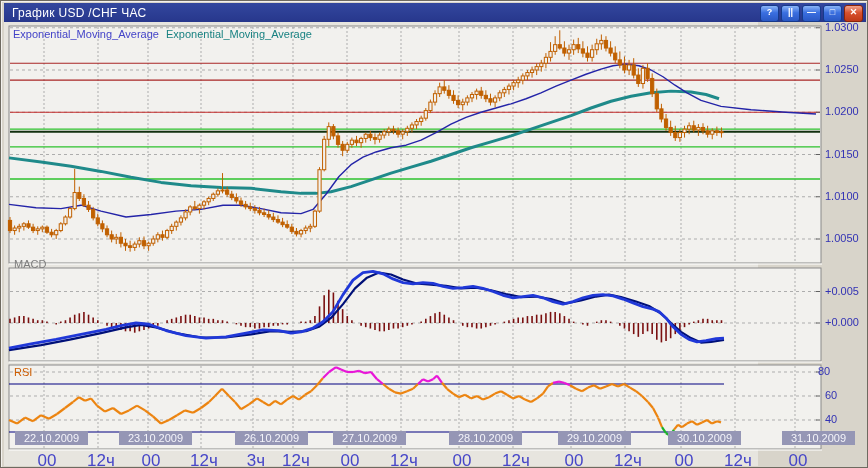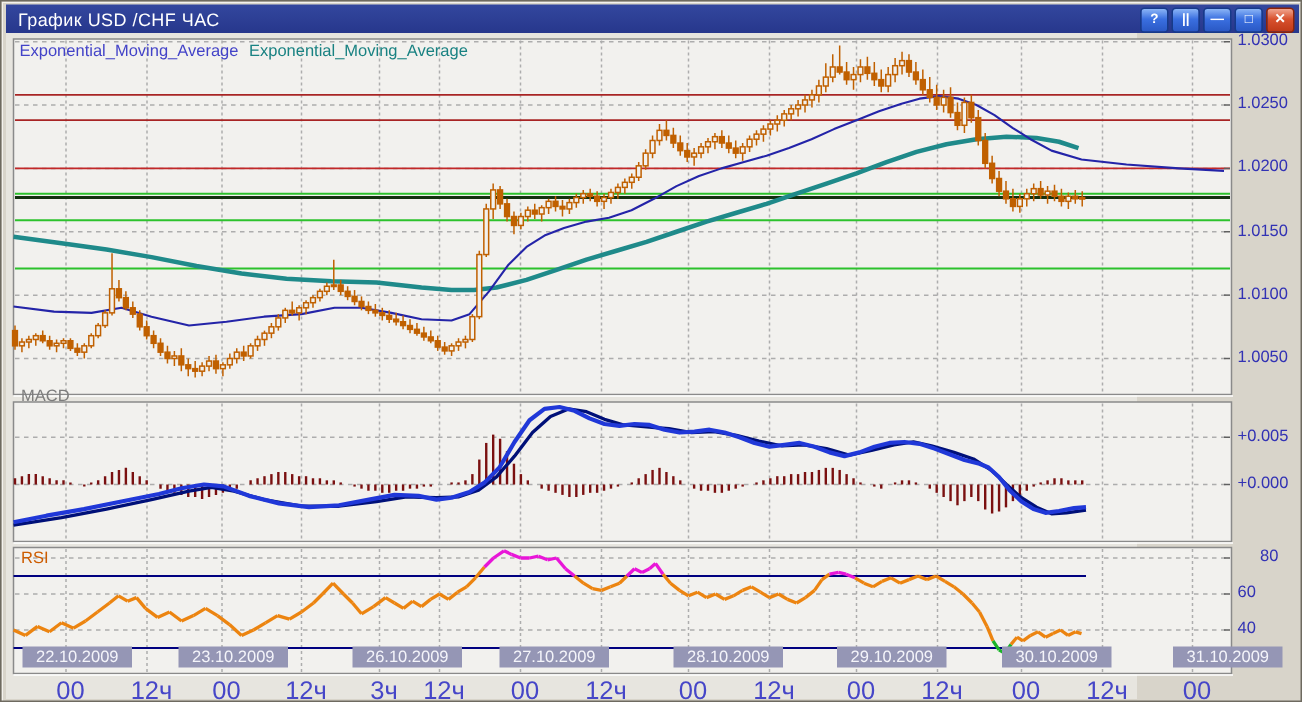--- a/index.html
+++ b/index.html
@@ -721,21 +721,21 @@
     <div class="abs price-chip" id="current-price-chip" style="top: 101.685px; margin-left: 48px;">1.0177</div>
     <div id="labels-layer">
         <div class="abs axis-label" style="left: 821px; top: -1.25px;">1.0300</div>
         <div class="abs axis-label" style="left: 821px; top: 41px;">1.0250</div>
         <div class="abs axis-label" style="left: 821px; top: 83.25px;">1.0200</div>
         <div class="abs axis-label" style="left: 821px; top: 125.5px;">1.0150</div>
         <div class="abs axis-label" style="left: 821px; top: 167.75px;">1.0100</div>
         <div class="abs axis-label" style="left: 821px; top: 210px;">1.0050</div>
         <div class="abs axis-label" style="left: 821px; top: 262.5px;">+0.005</div>
         <div class="abs axis-label" style="left: 821px; top: 294px;">+0.000</div>
-        <div class="abs axis-label" style="left: 836px; top: 343px;">80</div>
+        <div class="abs axis-label" style="left: 814px; top: 343px;">80</div>
         <div class="abs axis-label" style="left: 821px; top: 367px;">60</div>
         <div class="abs axis-label" style="left: 821px; top: 391px;">40</div>
         <div class="abs time-tick" style="left: 43px; top: 429px;">00</div>
         <div class="abs time-tick" style="left: 97px; top: 429px;">12ч</div>
         <div class="abs time-tick" style="left: 147px; top: 429px;">00</div>
         <div class="abs time-tick" style="left: 200px; top: 429px;">12ч</div>
         <div class="abs time-tick" style="left: 252px; top: 429px;">3ч</div>
         <div class="abs time-tick" style="left: 292px; top: 429px;">12ч</div>
         <div class="abs time-tick" style="left: 346px; top: 429px;">00</div>
         <div class="abs time-tick" style="left: 400px; top: 429px;">12ч</div>

